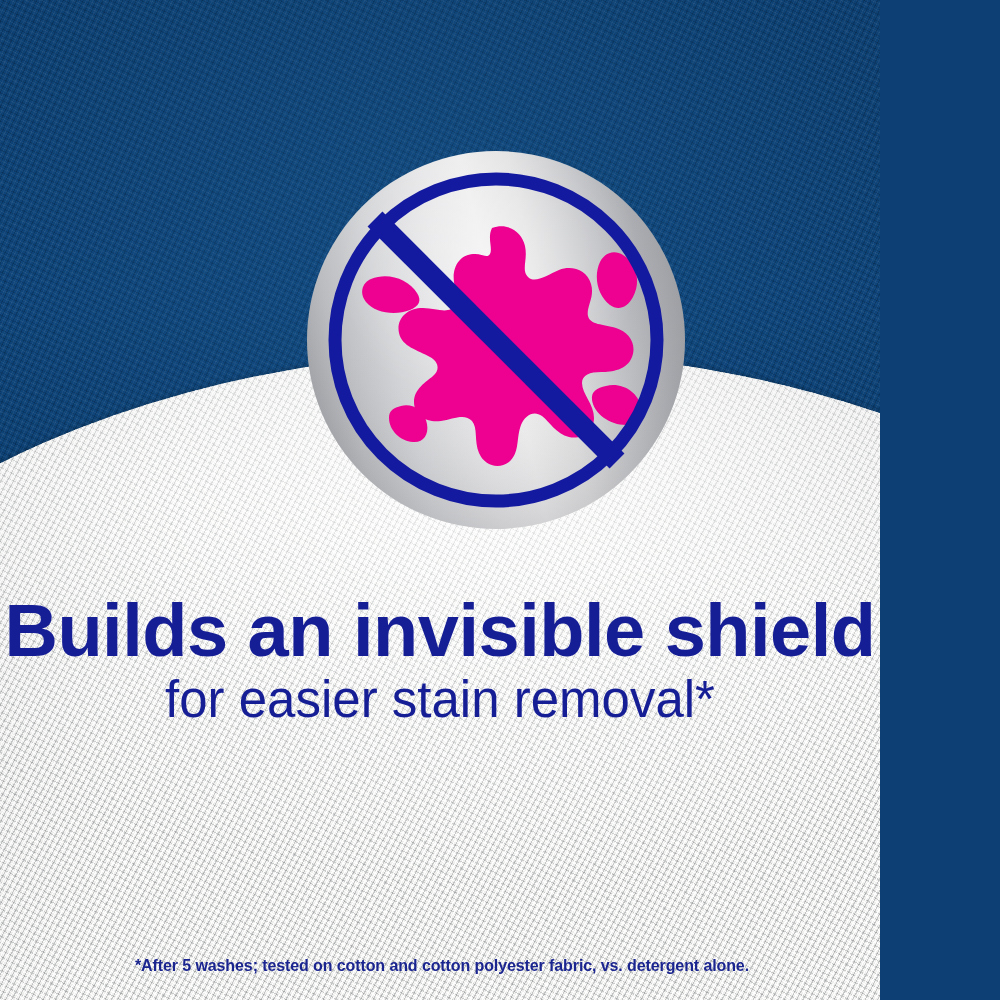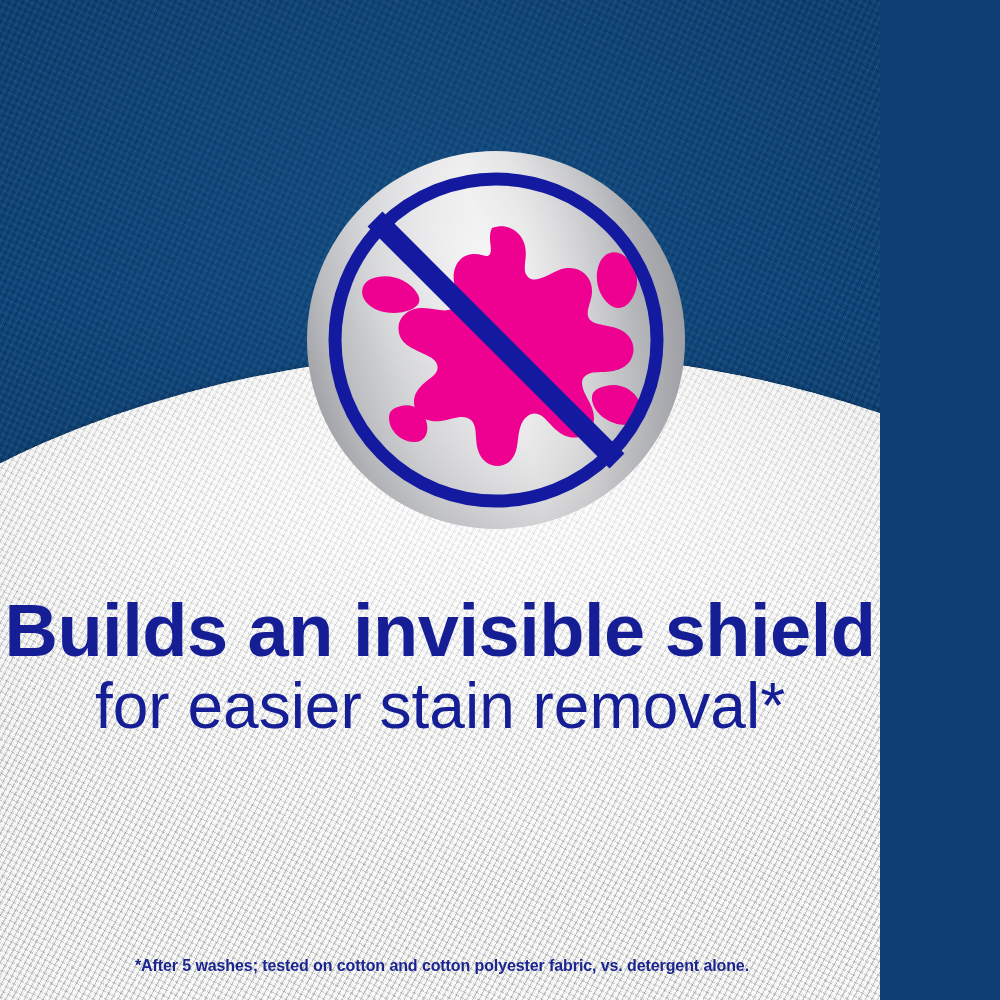--- a/index.html
+++ b/index.html
@@ -139,21 +139,21 @@
   .hl-line {
     display: block;
     letter-spacing: -0.5px;
   }
   .hl-1, .hl-2 {
     font-size: 74px;
     font-weight: 700;
   }
   .hl-2 { margin-top: 5px; }
   .hl-3 {
-    font-size: 64px;
+    font-size: 51px;
     font-weight: 300;
     margin-top: 8px;
     letter-spacing: 0px;
   }
 
   
   .footnote {
     position: absolute;
     left: 4px;
     right: 0;

